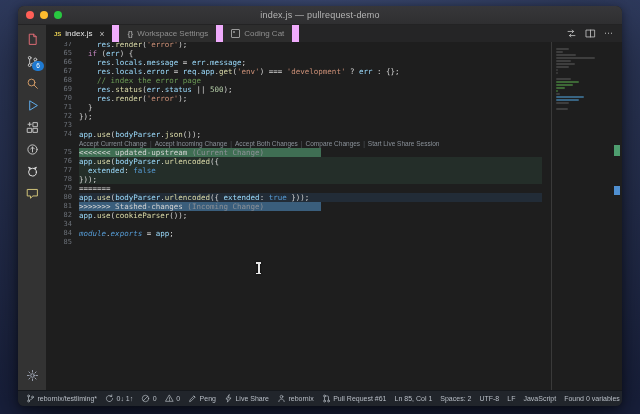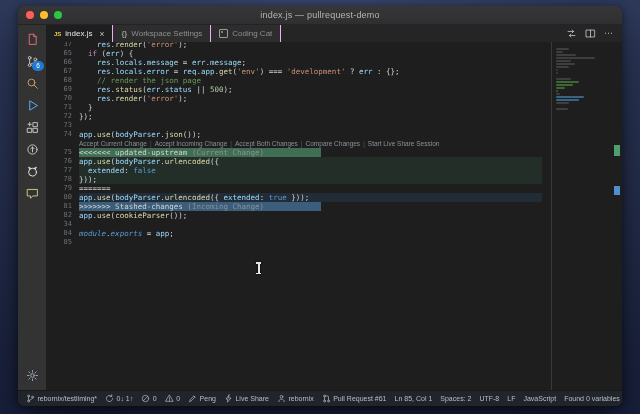--- a/index.html
+++ b/index.html
@@ -22,21 +22,21 @@
     justify-content:space-between;padding:3px 0 4px 0;}
   .ab-item{width:28px;height:22px;display:flex;align-items:center;justify-content:center;position:relative;cursor:pointer;}
   .ab-item svg{width:13px;height:13px;}
   .badge{position:absolute;right:2px;bottom:1px;min-width:10px;height:10px;border-radius:6px;
     font-size:6.5px;line-height:10px;text-align:center;color:#fff;padding:0 1px;}
   .editorgroup{flex:1;display:flex;flex-direction:column;min-width:0;background:#1e1e1e;}
   
   .tabbar{height:17px;flex:none;background:#252526;display:flex;align-items:stretch;}
   #tabs{display:flex;}
   .tab{display:flex;align-items:center;gap:4px;padding:0 8px;font-size:8px;color:#8f8f8f;
-    background:#2d2d2d;border-right:1px solid #f0abfc;cursor:pointer;white-space:nowrap;}
+    background:#2d2d2d;border-right:7px solid #f0abfc;cursor:pointer;white-space:nowrap;}
   .tab.active{background:#1e1e1e;color:#e8e8e8;}
   .tab .close{margin-left:3px;font-size:8.5px;color:#c0c0c0;}
   .ticon-js{font-size:6px;font-weight:bold;color:#e7cf52;}
   .ticon-braces{font-size:7.5px;color:#9a9a9a;font-weight:bold;}
   .ticon-markdown{width:9px;height:9px;border-radius:50%;background:#3b7dd8;color:#fff;
     font-size:6.5px;line-height:9px;text-align:center;display:inline-block;}
   .ticon-image{width:7px;height:7px;border:1px solid #9a9a9a;border-radius:1px;display:inline-block;position:relative;}
   .ticon-image:after{content:"";position:absolute;left:1px;top:1px;width:2px;height:2px;border-radius:50%;background:#9a9a9a;}
   #editor-actions{margin-left:auto;display:flex;align-items:center;gap:8px;padding-right:9px;color:#c5c5c5;}
   #editor-actions .ea{width:11px;height:11px;cursor:pointer;}
@@ -202,21 +202,21 @@
               <div class="crow">
                 <div class="ln">66</div>
                 <div class="ctext"><span class="t-pln">    </span><span class="t-var">res</span><span class="t-pln">.</span><span class="t-var">locals</span><span class="t-pln">.</span><span class="t-var">message</span><span class="t-pln"> = </span><span class="t-var">err</span><span class="t-pln">.</span><span class="t-var">message</span><span class="t-pln">;</span></div>
               </div>
               <div class="crow">
                 <div class="ln">67</div>
                 <div class="ctext"><span class="t-pln">    </span><span class="t-var">res</span><span class="t-pln">.</span><span class="t-var">locals</span><span class="t-pln">.</span><span class="t-var">error</span><span class="t-pln"> = </span><span class="t-var">req</span><span class="t-pln">.</span><span class="t-var">app</span><span class="t-pln">.</span><span class="t-fn">get</span><span class="t-pln">(</span><span class="t-str">'env'</span><span class="t-pln">) === </span><span class="t-str">'development'</span><span class="t-pln"> ? </span><span class="t-var">err</span><span class="t-pln"> : {};</span></div>
               </div>
               <div class="crow">
                 <div class="ln">68</div>
-                <div class="ctext"><span class="t-pln">    </span><span class="t-com">// render the json page</span></div>
+                <div class="ctext"><span class="t-pln">    </span><span class="t-com">// index the error page</span></div>
               </div>
               <div class="crow">
                 <div class="ln">69</div>
                 <div class="ctext"><span class="t-pln">    </span><span class="t-var">res</span><span class="t-pln">.</span><span class="t-fn">status</span><span class="t-pln">(</span><span class="t-var">err</span><span class="t-pln">.</span><span class="t-var">status</span><span class="t-pln"> || </span><span class="t-num">500</span><span class="t-pln">);</span></div>
               </div>
               <div class="crow">
                 <div class="ln">70</div>
                 <div class="ctext"><span class="t-pln">    </span><span class="t-var">res</span><span class="t-pln">.</span><span class="t-fn">render</span><span class="t-pln">(</span><span class="t-str">'error'</span><span class="t-pln">);</span></div>
               </div>
               <div class="crow">

